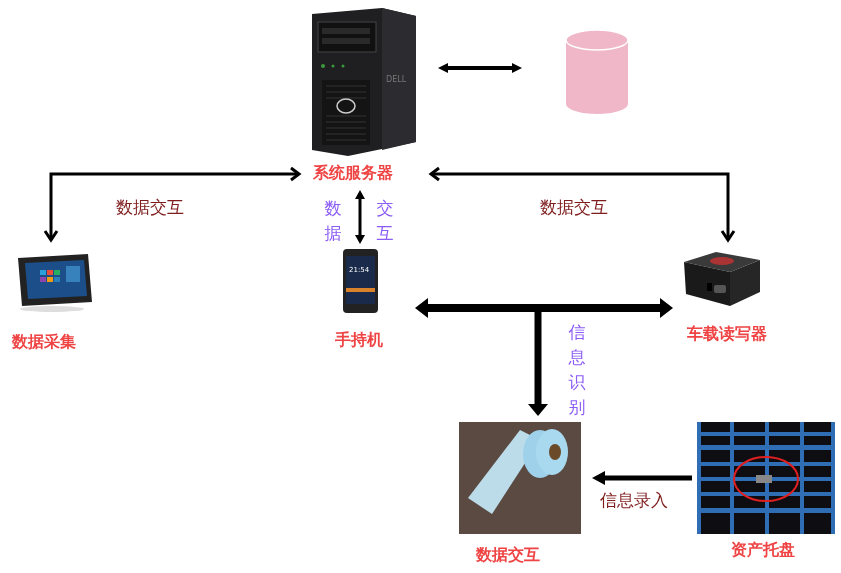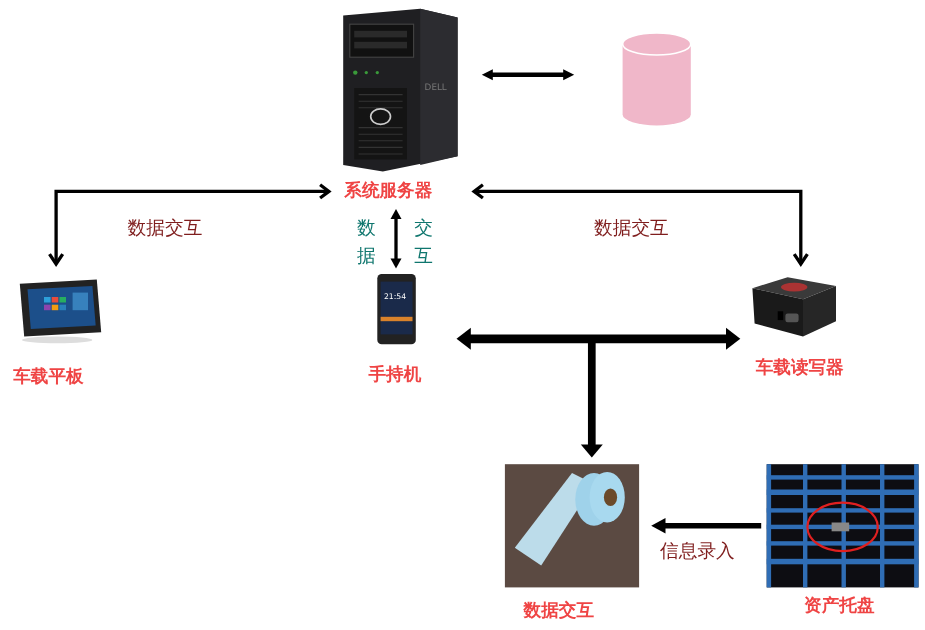--- a/index.html
+++ b/index.html
@@ -1,20 +1,20 @@
 <!DOCTYPE html>
 <html><head>
 <meta charset="utf-8">
 <style>
   html, body { margin:0; padding:0; background:#ffffff; }
   body { width:841px; height:573px; position:relative; overflow:hidden; font-family:"DejaVu Sans", sans-serif; }
   #stage { position:absolute; left:0; top:0; width:841px; height:573px; }
   .node-label { position:absolute; font-weight:bold; font-size:16px; color:#ef4444; white-space:nowrap; font-family:"DejaVu Sans", sans-serif; }
   .edge-label { position:absolute; font-size:17px; color:#7f1d1d; white-space:nowrap; font-family:"DejaVu Serif", serif; }
-  .vtext { position:absolute; font-size:17px; color:#0f766e; width:20px; line-height:25px; text-align:center; font-family:"DejaVu Serif", serif; word-break:break-all; }
+  .vtext { position:absolute; font-size:17px; color:#8b5cf6; width:20px; line-height:25px; text-align:center; font-family:"DejaVu Serif", serif; word-break:break-all; }
   .db-text { position:absolute; left:580px; top:40px; width:32px; font-size:17px; color:#333; line-height:26px; text-align:center; font-family:"DejaVu Serif", serif; word-break:break-all; }
 </style>
 </head>
 <body>
 
 <div id="stage">
 <svg width="841" height="573" viewBox="0 0 841 573" style="position:absolute;left:0;top:0">
   <defs>
     <marker id="ah" markerWidth="8" markerHeight="8" refX="6" refY="4" orient="auto" markerUnits="userSpaceOnUse">
       <path d="M0,0 L7,4 L0,8" fill="none" stroke="#000" stroke-width="2"></path>
@@ -128,24 +128,25 @@
     <rect x="756" y="475" width="16" height="8" fill="#888"></rect>
     <ellipse cx="766" cy="479" rx="32" ry="22" fill="none" stroke="#e02020" stroke-width="2"></ellipse>
   </g>
 
   <line x1="603" y1="478" x2="692" y2="478" stroke="#000" stroke-width="5"></line>
   <polygon points="592,478 605,471 605,485" fill="#000"></polygon>
 </svg>
 
 
 <div class="node-label" style="left:313px;top:163px;">系统服务器</div>
-<div class="node-label" style="left:12px;top:332px;">车载平板</div>
+<div class="node-label" style="left:12px;top:332px;">数据采集</div>
 <div class="node-label" style="left:335px;top:330px;">手持机</div>
 <div class="node-label" style="left:687px;top:324px;">车载读写器</div>
 <div class="node-label" style="left:476px;top:545px;">数据交互</div>
 <div class="node-label" style="left:731px;top:540px;">资产托盘</div>
 
 <div class="edge-label" style="left:116px;top:196px;">数据交互</div>
 <div class="edge-label" style="left:540px;top:196px;">数据交互</div>
 <div class="vtext" style="left:323px;top:196px;">数据</div>
 <div class="vtext" style="left:375px;top:196px;">交互</div>
+<div class="vtext" style="left:567px;top:320px;">信息识别</div>
 <div class="edge-label" style="left:600px;top:489px;">信息录入</div>
 </div>
 
 </body></html>

